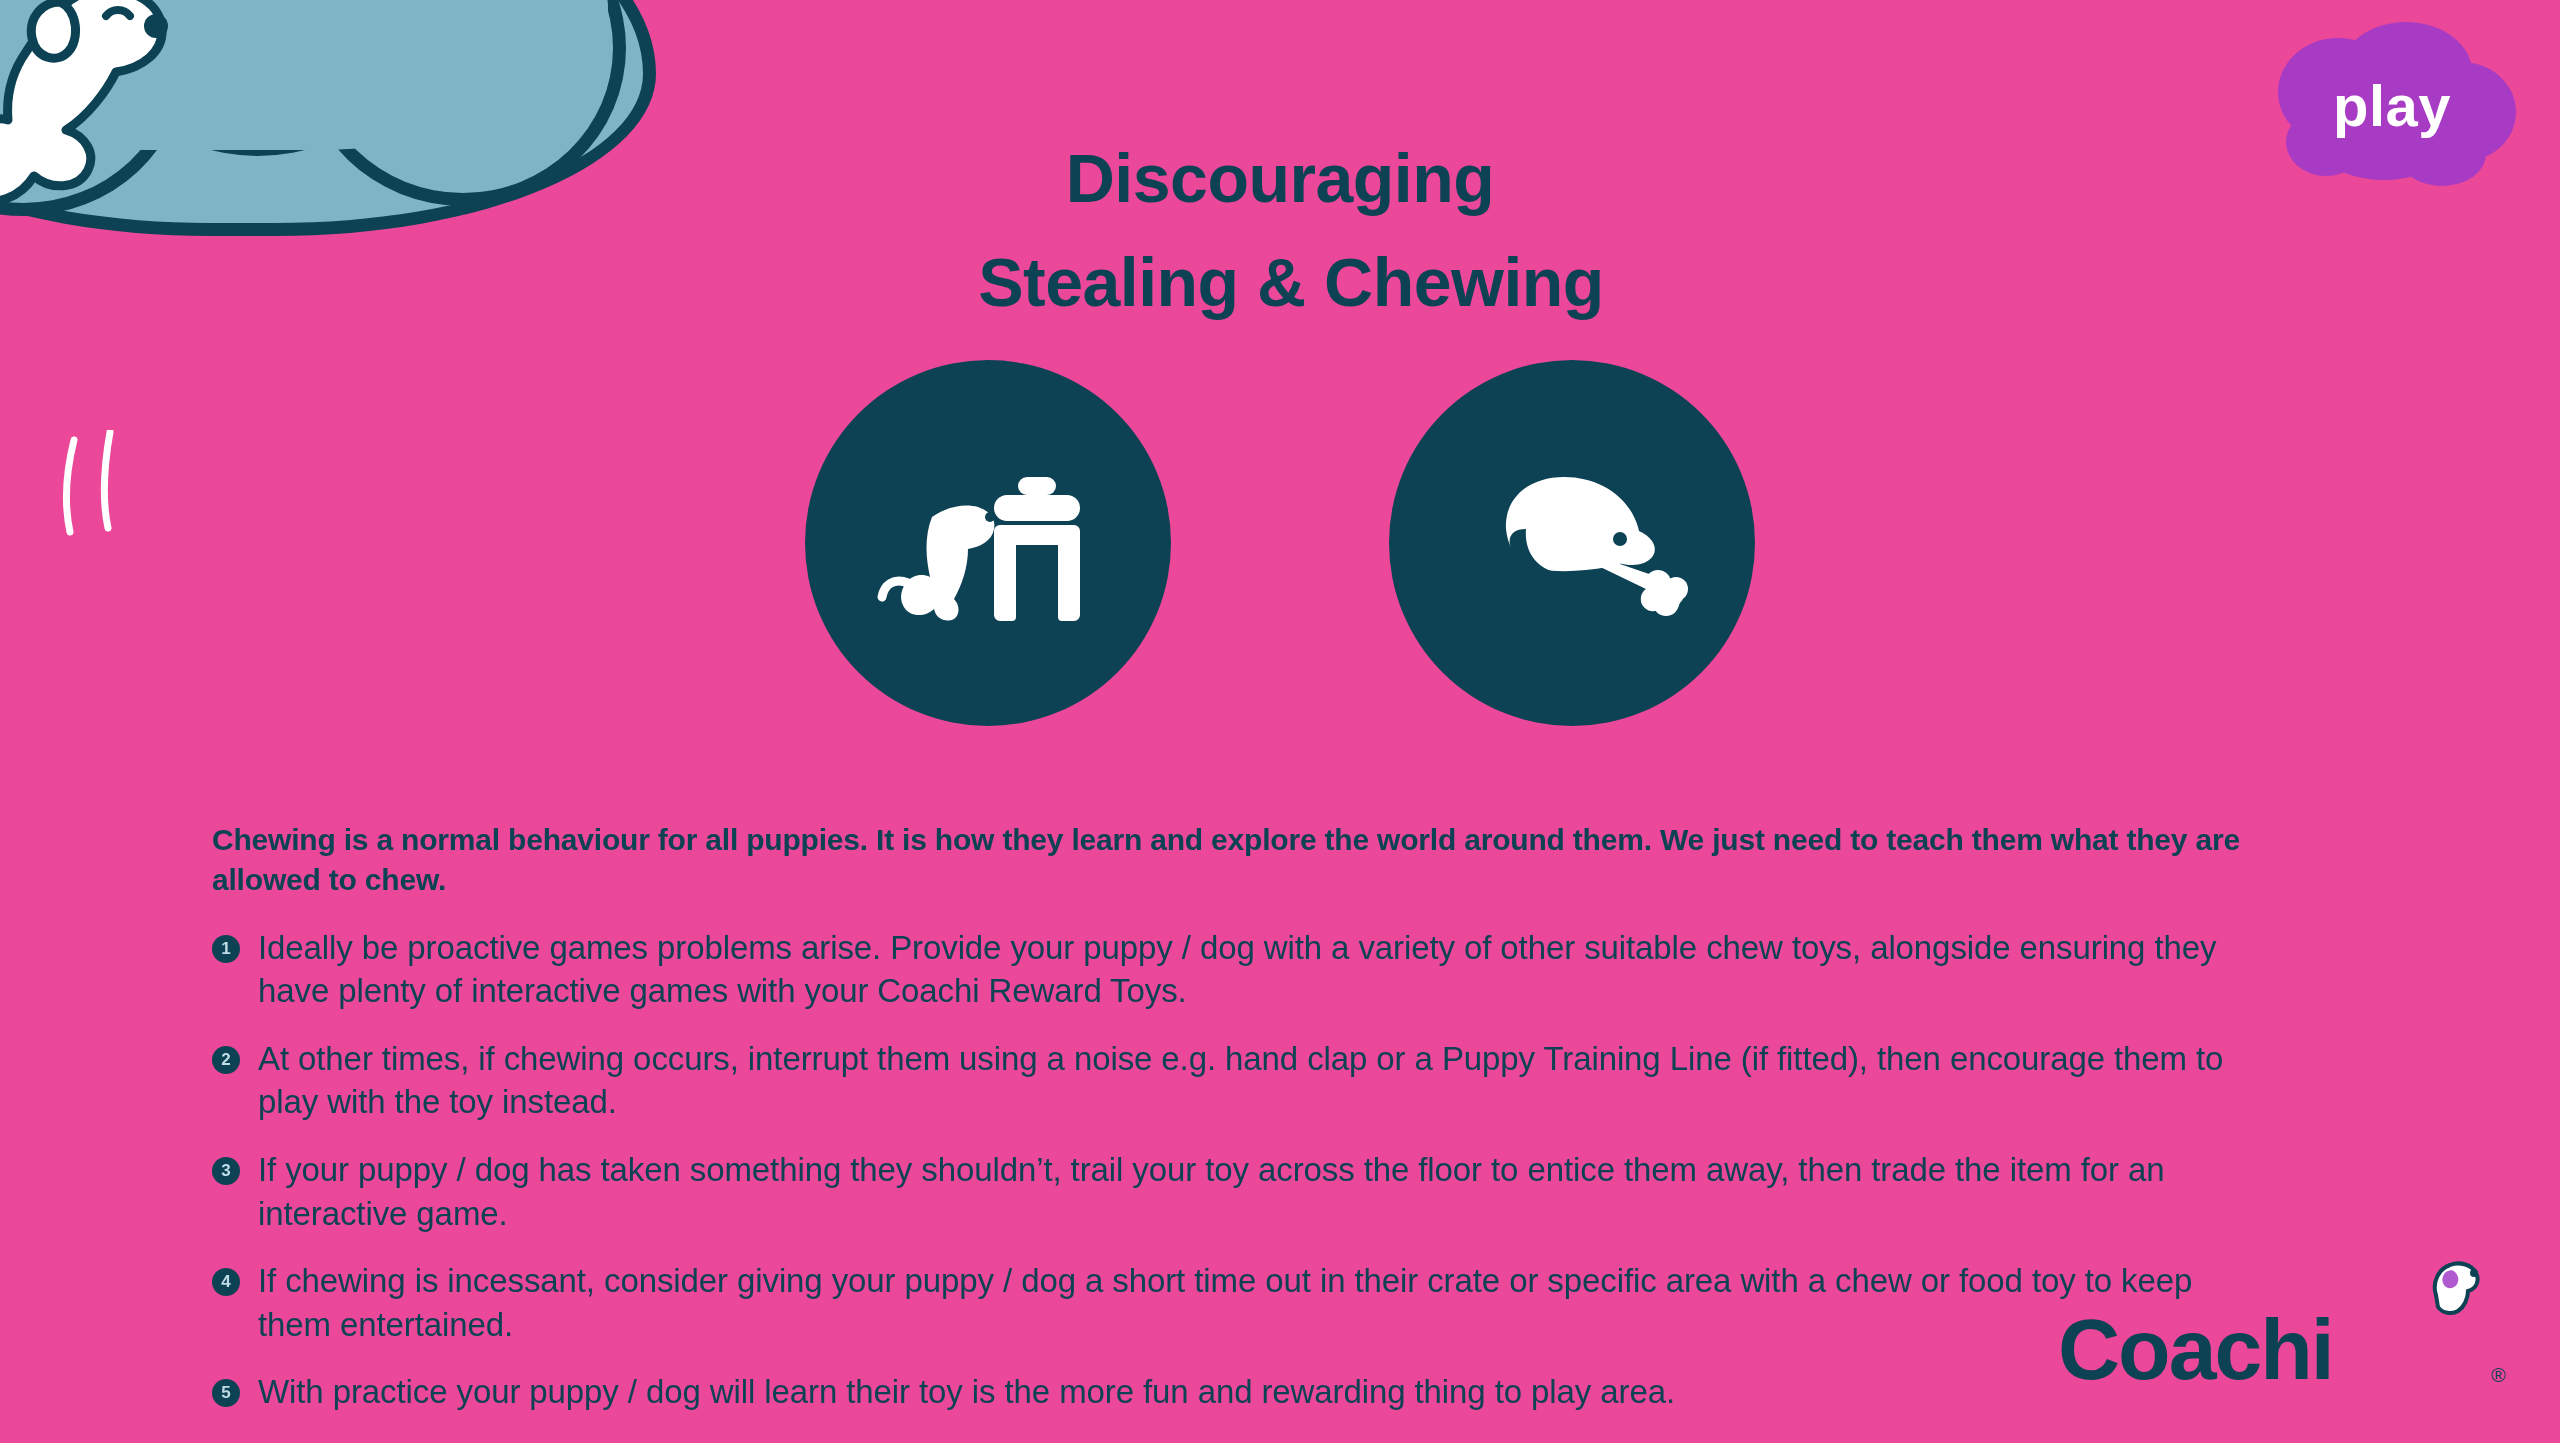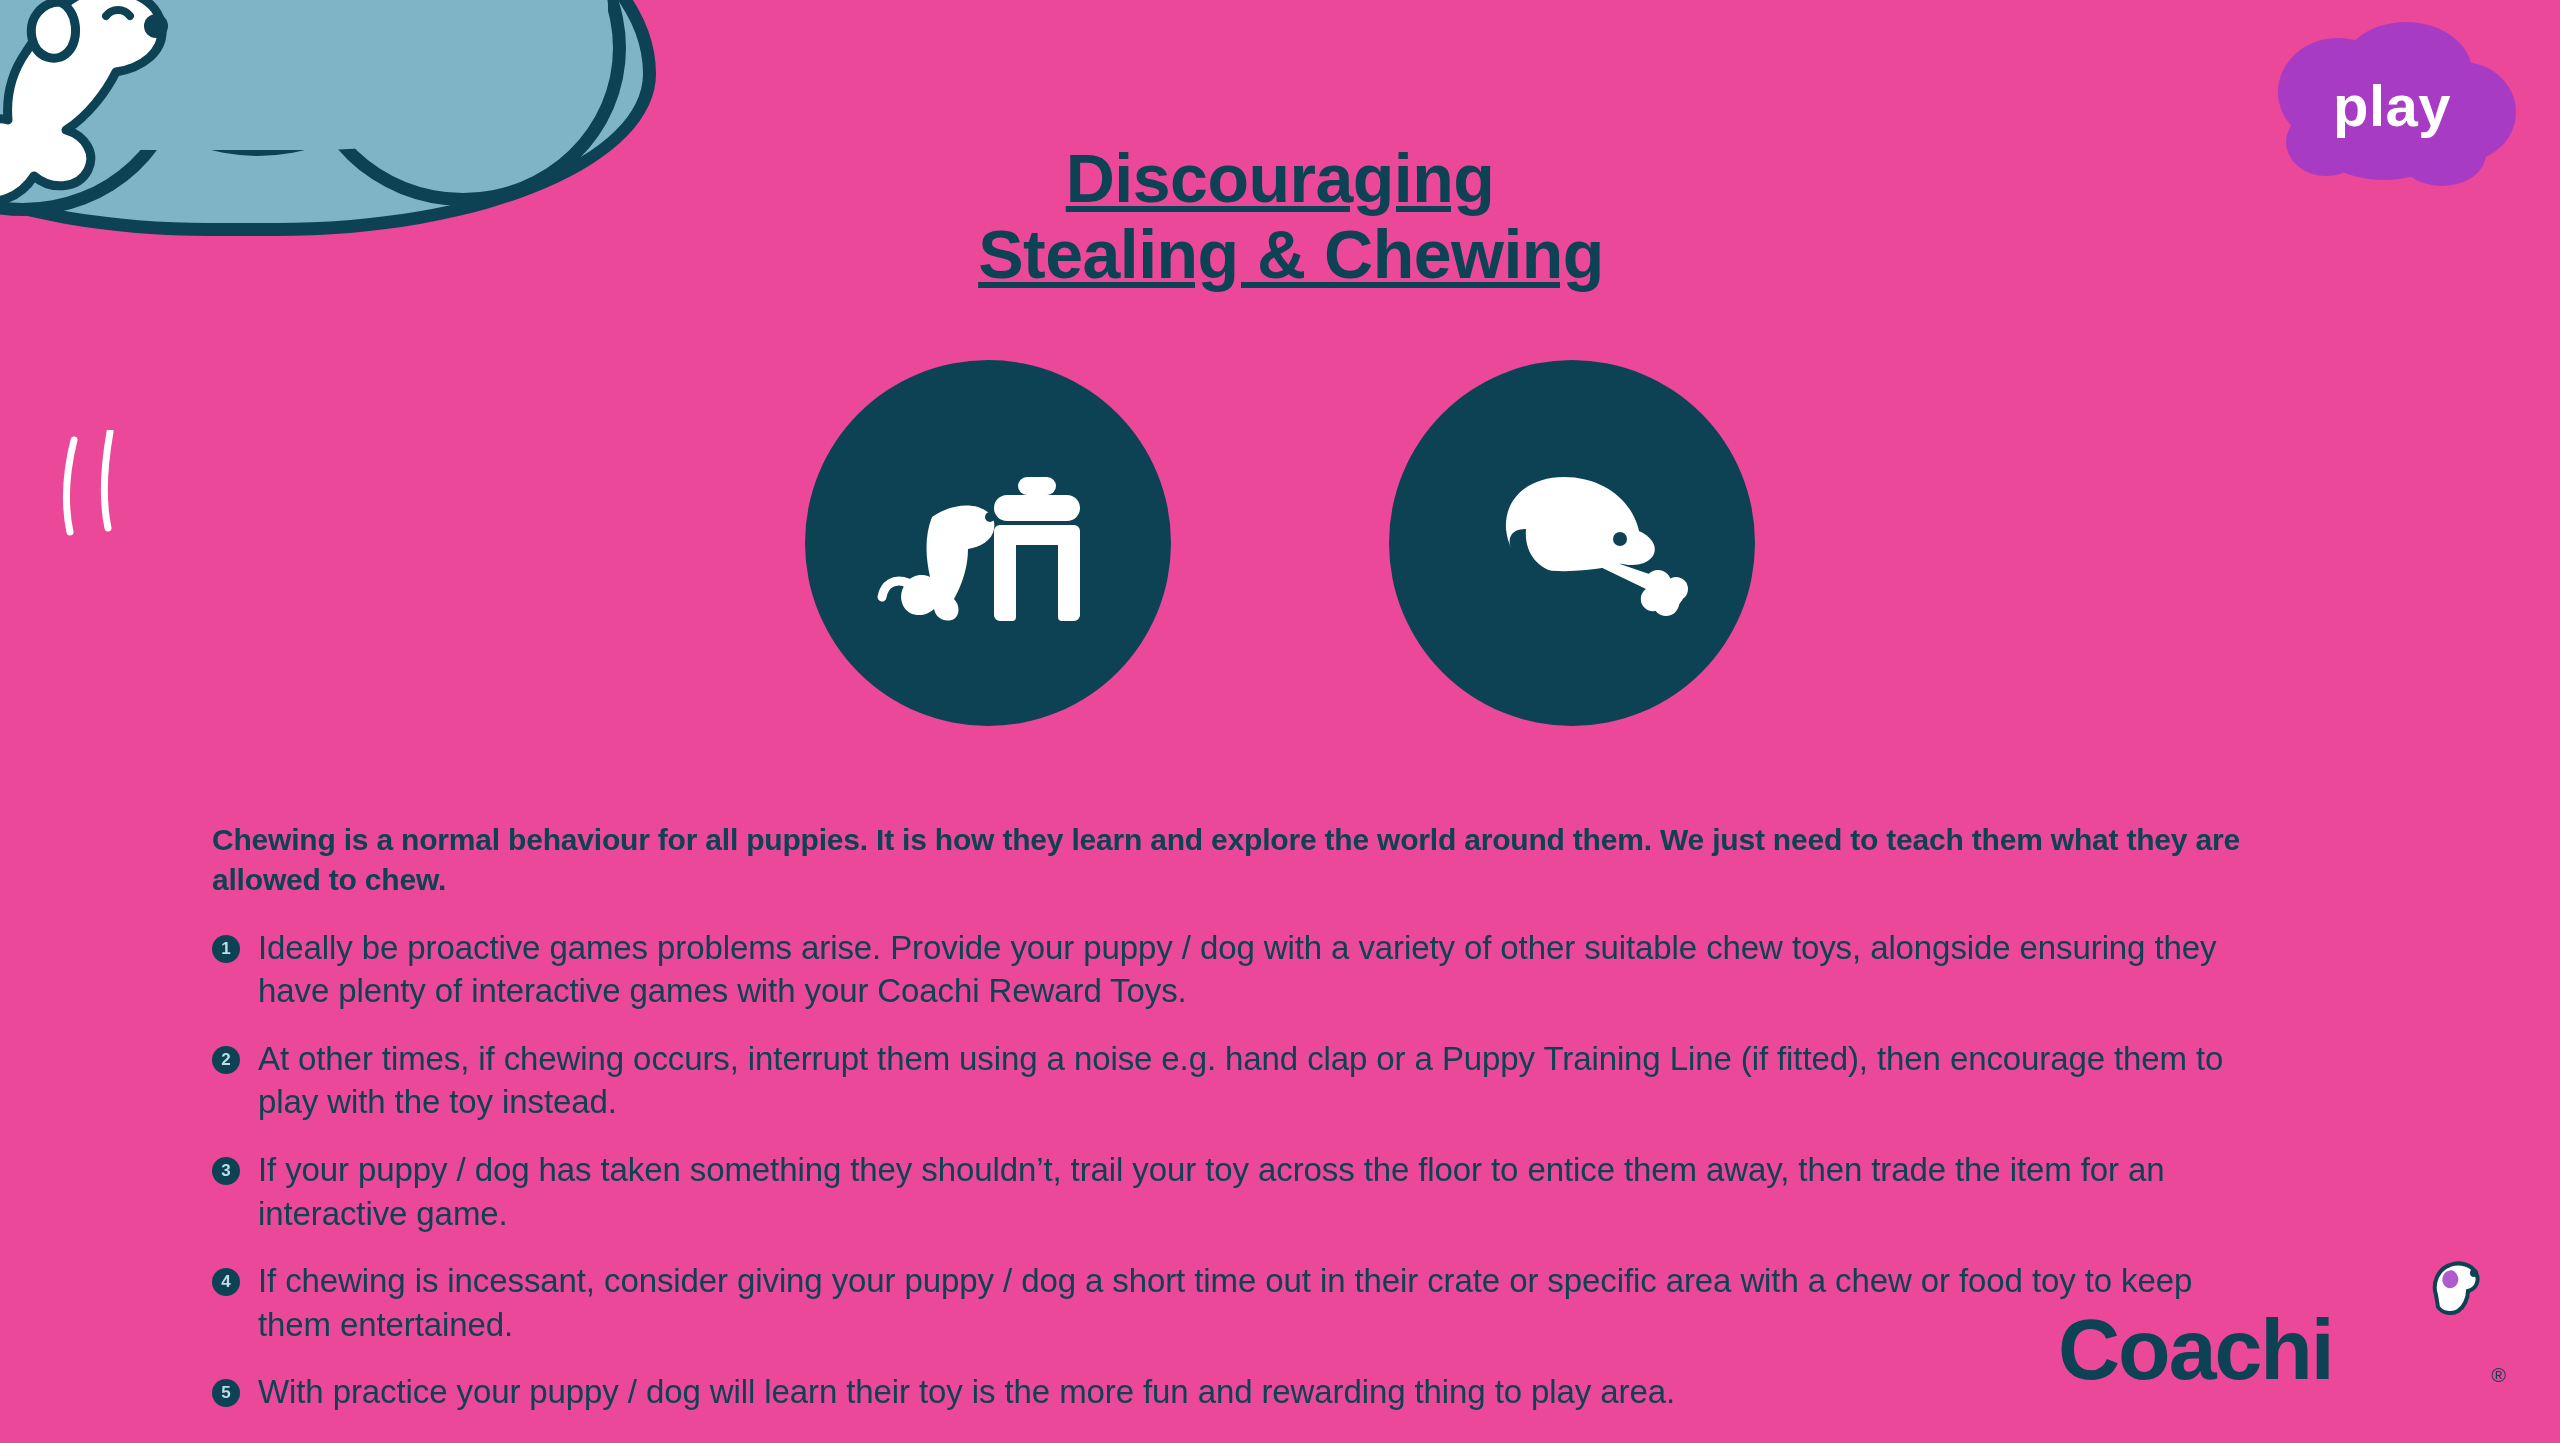--- a/index.html
+++ b/index.html
@@ -100,25 +100,24 @@
     position: absolute;
     left: 0;
     right: 0;
     top: 98px;
     text-align: center;
     color: #0d4254;
     font-size: 68px;
     line-height: 1.0;
     font-weight: bold;
     letter-spacing: -0.5px;
-    text-decoration: underline;
   }
   .title .line2 {
     display: block;
-    margin-top: 8px;
+    margin-top: 36px;
     padding-left: 22px;
   }
 
   
   .icons-row {
     position: absolute;
     left: 0;
     right: 0;
     top: 360px;
     display: flex;

